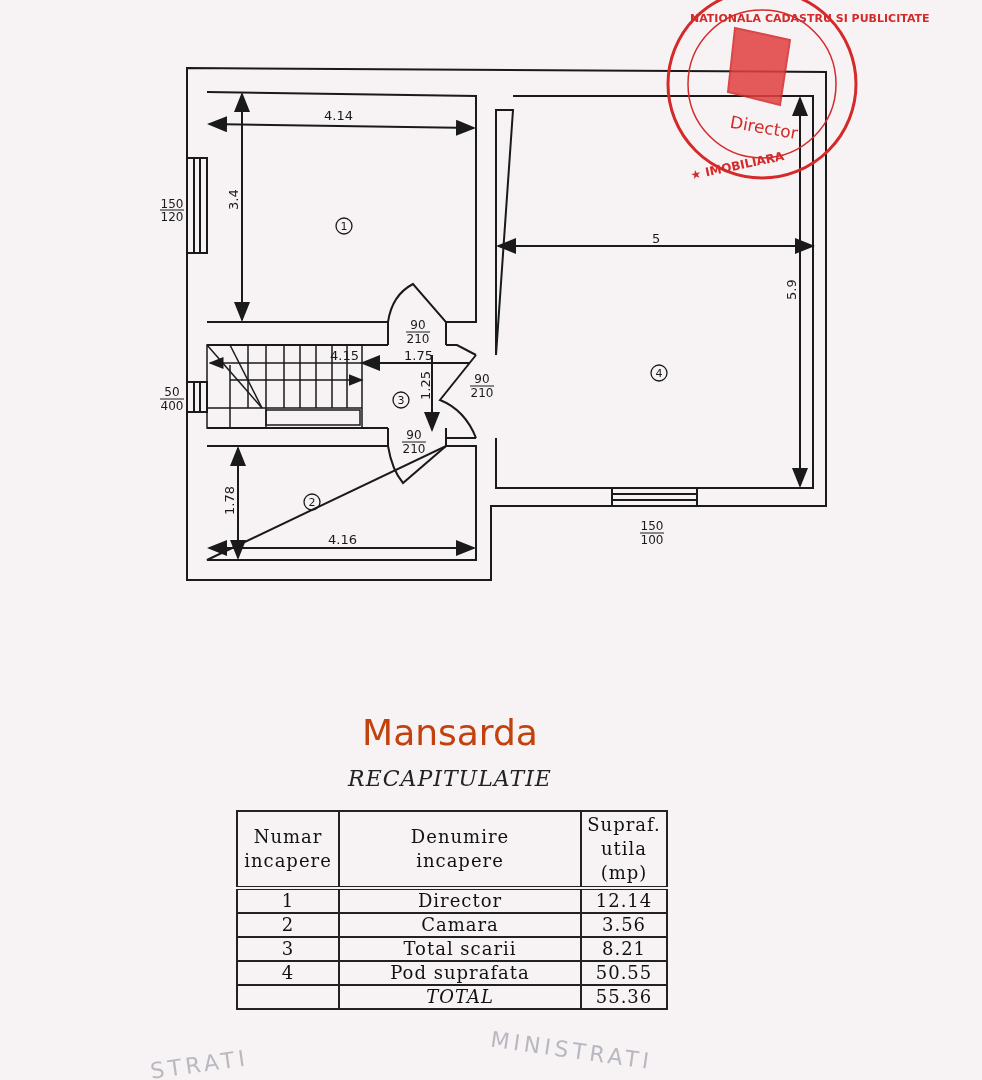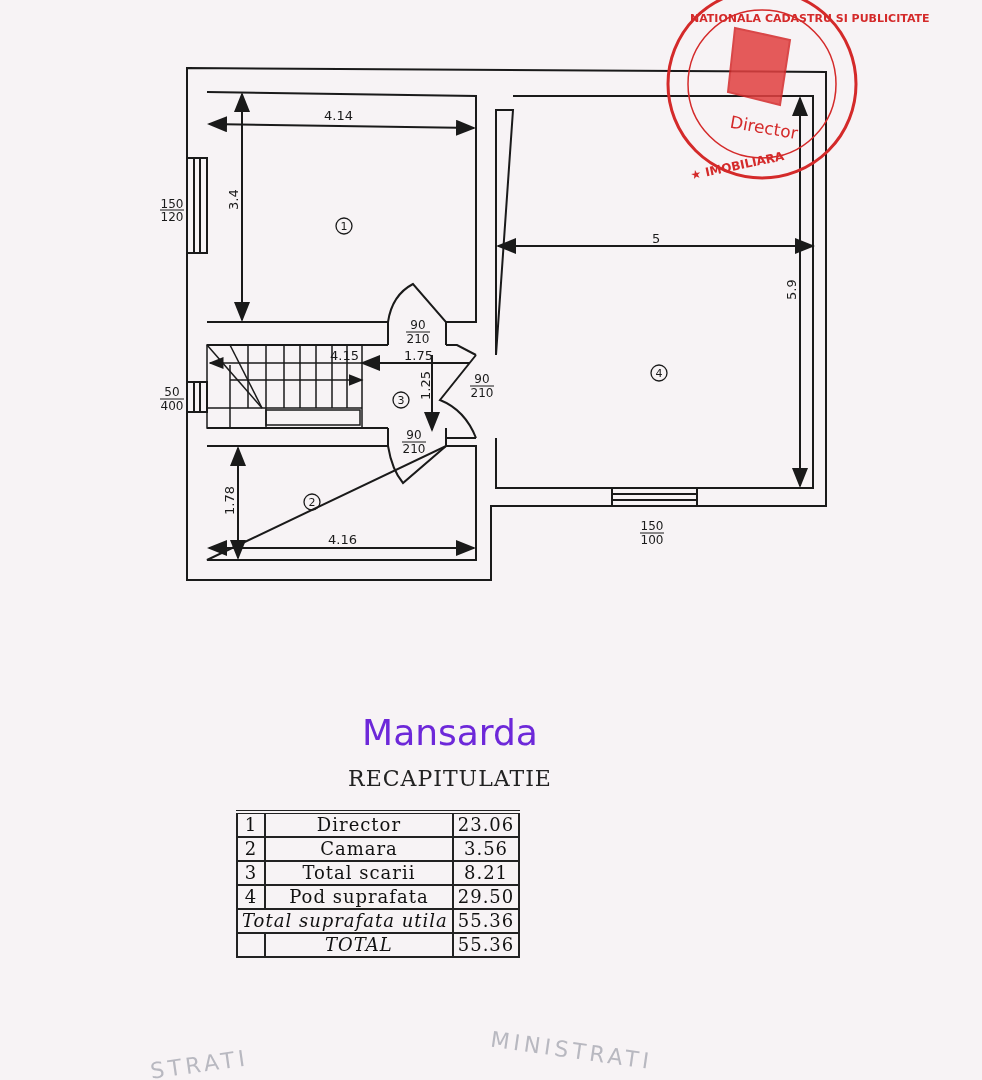--- a/index.html
+++ b/index.html
@@ -1,20 +1,20 @@
 <!DOCTYPE html>
 <html><head>
 <meta charset="utf-8">
 <style>
   html, body { margin:0; padding:0; }
   body { width:982px; height:1080px; background:#f7f3f5; position:relative; overflow:hidden; font-family:"DejaVu Sans", sans-serif; }
   #plan { position:absolute; left:0; top:0; }
   .title { position:absolute; left:0; width:900px; text-align:center; }
-  #t-main { top:712px; font-family:"DejaVu Sans", sans-serif; font-size:36px; color:#6d28d9; left:0; width:900px; }
-  #t-sub { top:766px; font-family:"DejaVu Serif", serif; font-size:22px; letter-spacing:1px; color:#222; width:900px; }
+  #t-main { top:712px; font-family:"DejaVu Sans", sans-serif; font-size:36px; color:#c2410c; left:0; width:900px; }
+  #t-sub { top:766px; font-family:"DejaVu Serif", serif; font-size:22px; letter-spacing:1px; color:#222; width:900px;font-style:italic; }
   table.recap { position:absolute; left:236px; top:810px; border-collapse:collapse; font-family:"DejaVu Serif", serif; font-size:18px; color:#111; }
   table.recap td, table.recap th { border:2px solid #222; text-align:center; padding:0 4px; font-weight:normal; letter-spacing:1px; }
   table.recap th { height:74px; line-height:24px; }
   table.recap td { height:22px; line-height:22px; }
   table.recap tr.first td { border-top:4px double #222; }
   .it { font-style:italic; }
   .stamp-faint { position:absolute; font-family:"DejaVu Sans", sans-serif; color:#b8b8c0; font-size:22px; letter-spacing:4px; }
 </style>
 </head>
 <body>
@@ -139,43 +139,44 @@
     <line x1="470" y1="386" x2="494" y2="386"></line>
       <line x1="402" y1="442" x2="426" y2="442"></line>
   </g>
 </svg>
 
 <div id="t-main" class="title">Mansarda</div>
 <div id="t-sub" class="title">RECAPITULATIE</div>
 
 <table class="recap">
   <tbody>
+      <tr>
+    <th style="width:92px"><span>Numar</span><br><span>incapere</span></th>
+    <th style="width:232px"><span>Denumire</span><br><span>incapere</span></th>
+    <th style="width:76px"><span>Supraf.</span><br><span>utila</span><br><span>(mp)</span></th>
+  </tr>
   <tr class="first">
         <td>1</td>
         <td>Director</td>
-        <td>23.06</td>
+        <td>12.14</td>
       </tr>
   <tr>
         <td>2</td>
         <td>Camara</td>
         <td>3.56</td>
       </tr>
   <tr>
         <td>3</td>
         <td>Total scarii</td>
         <td>8.21</td>
       </tr>
   <tr>
         <td>4</td>
         <td>Pod suprafata</td>
-        <td>29.50</td>
-      </tr>
-  <tr>
-        <td colspan="2" class="it">Total suprafata utila</td>
-        <td>55.36</td>
+        <td>50.55</td>
       </tr>
   <tr>
         <td></td>
         <td class="it">TOTAL</td>
         <td>55.36</td>
       </tr>
 </tbody>
   </table>
 
 <div class="stamp-faint" style="left:150px;top:1052px;transform:rotate(-8deg)">STRATI</div>

